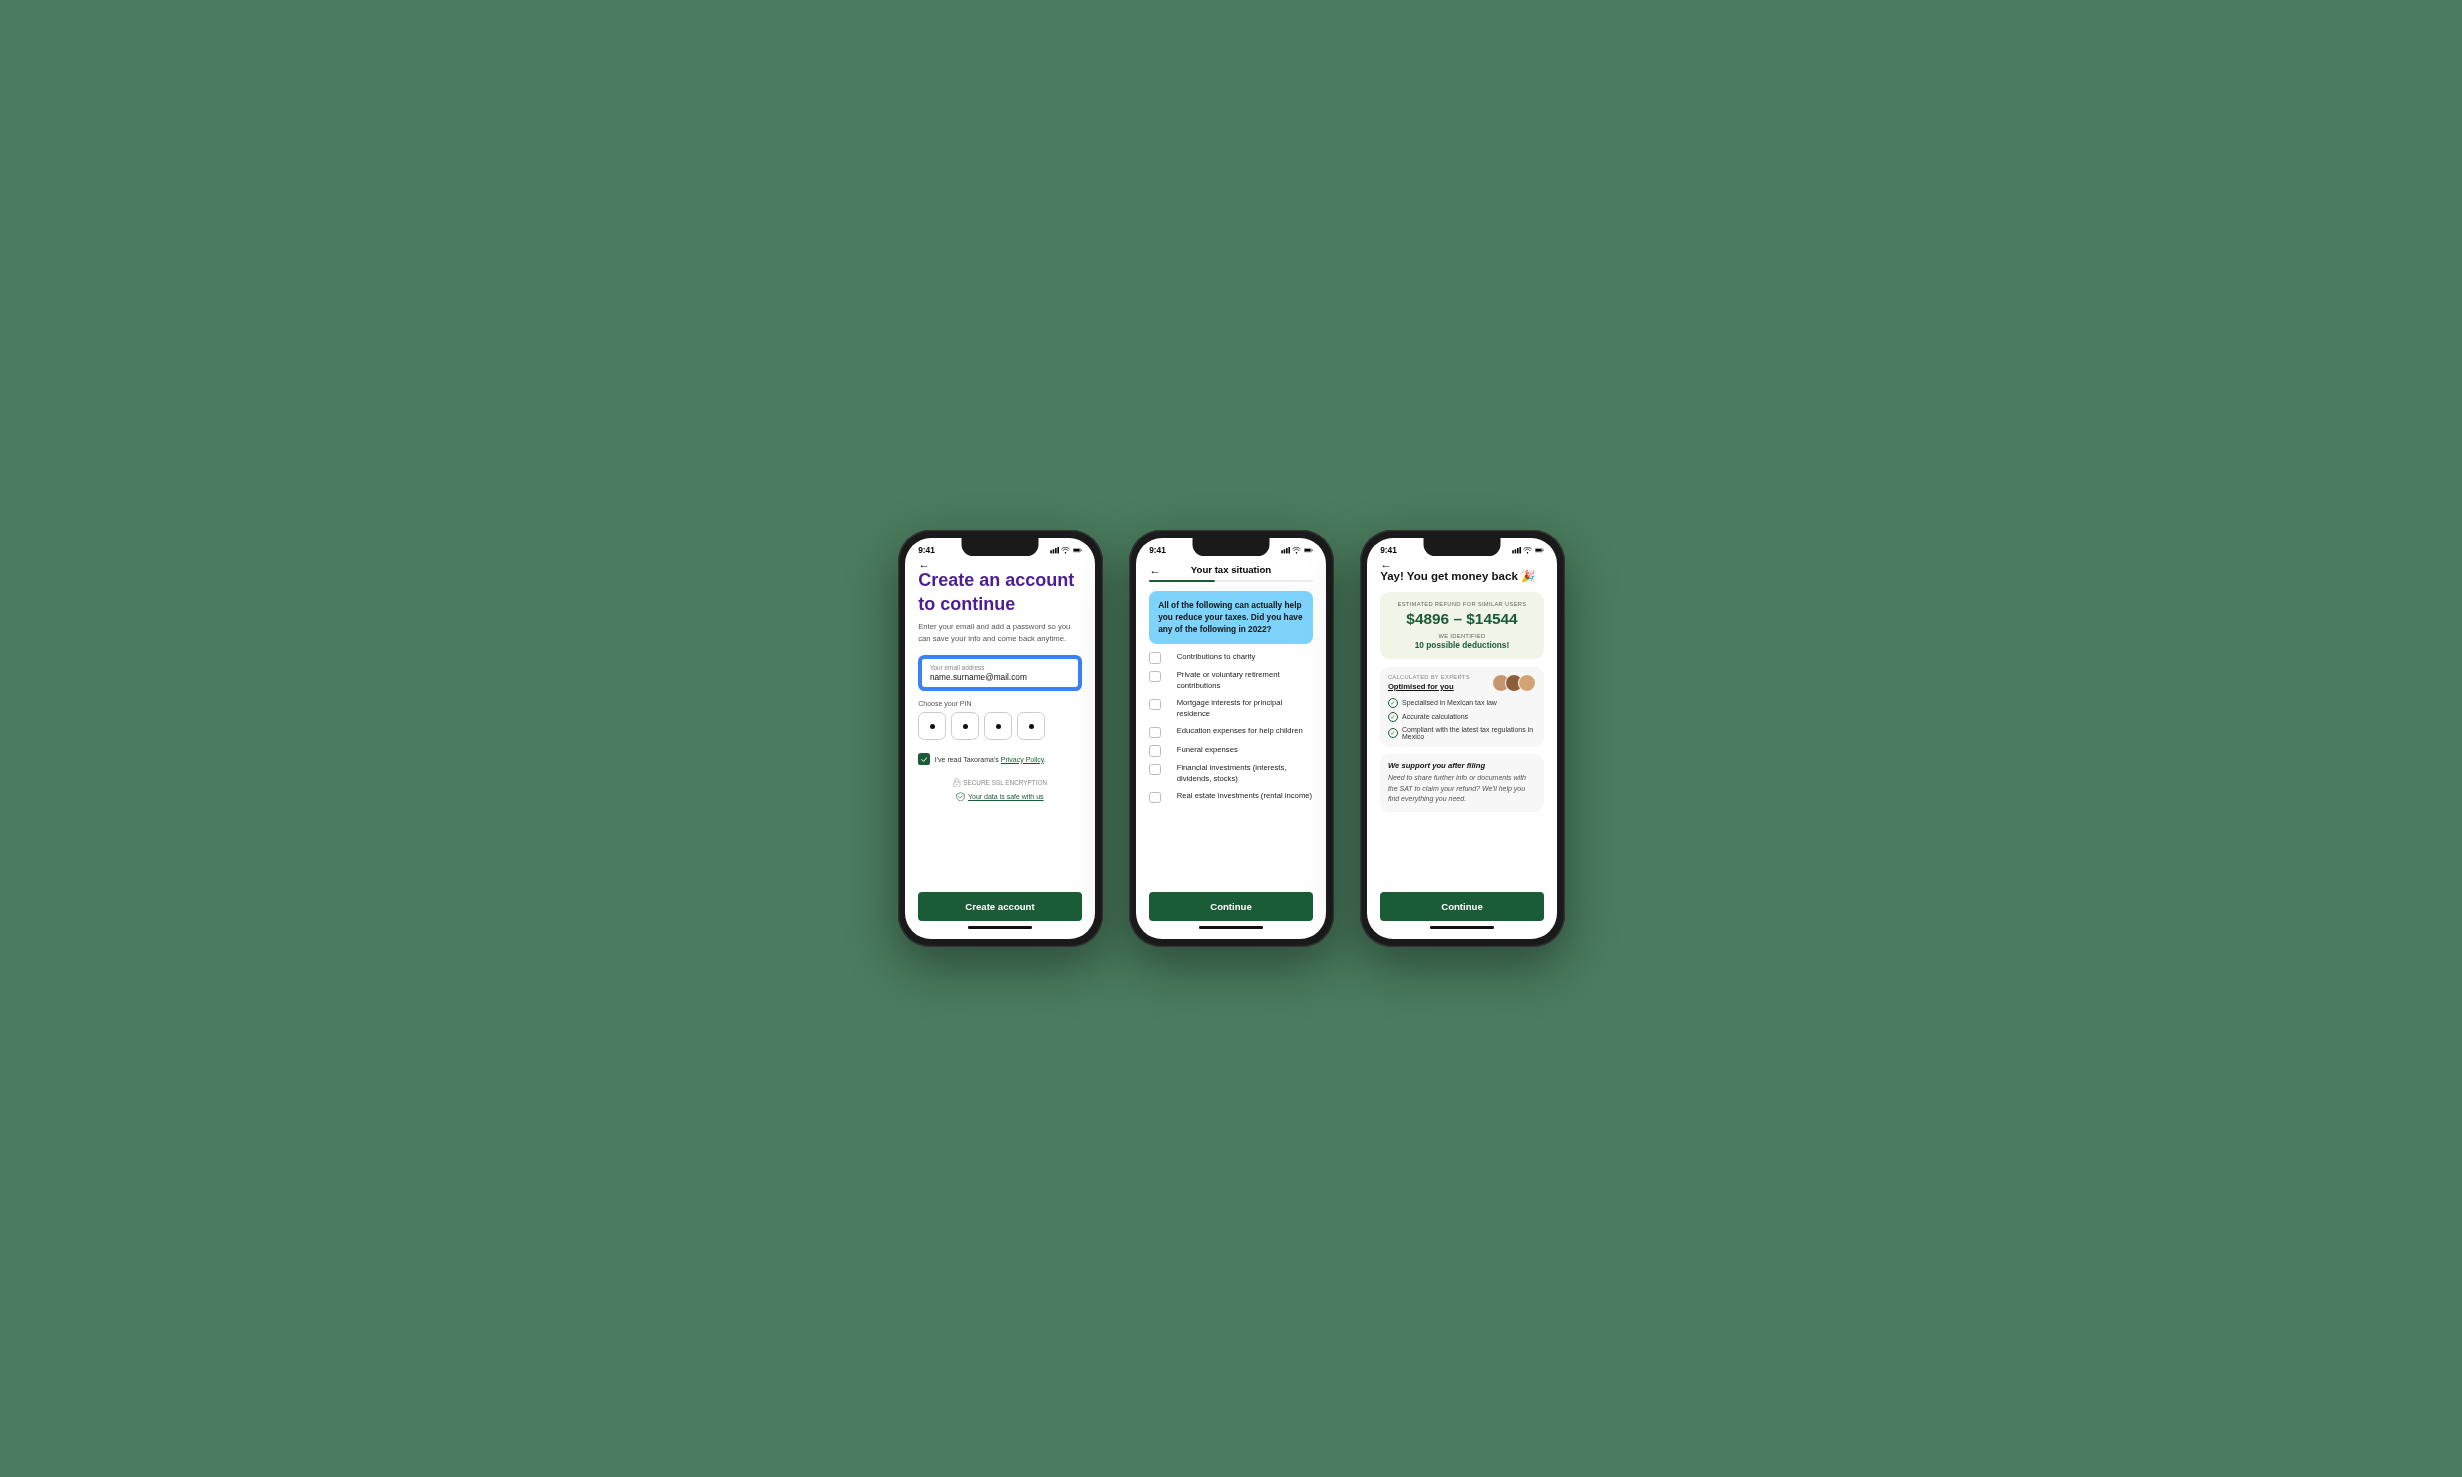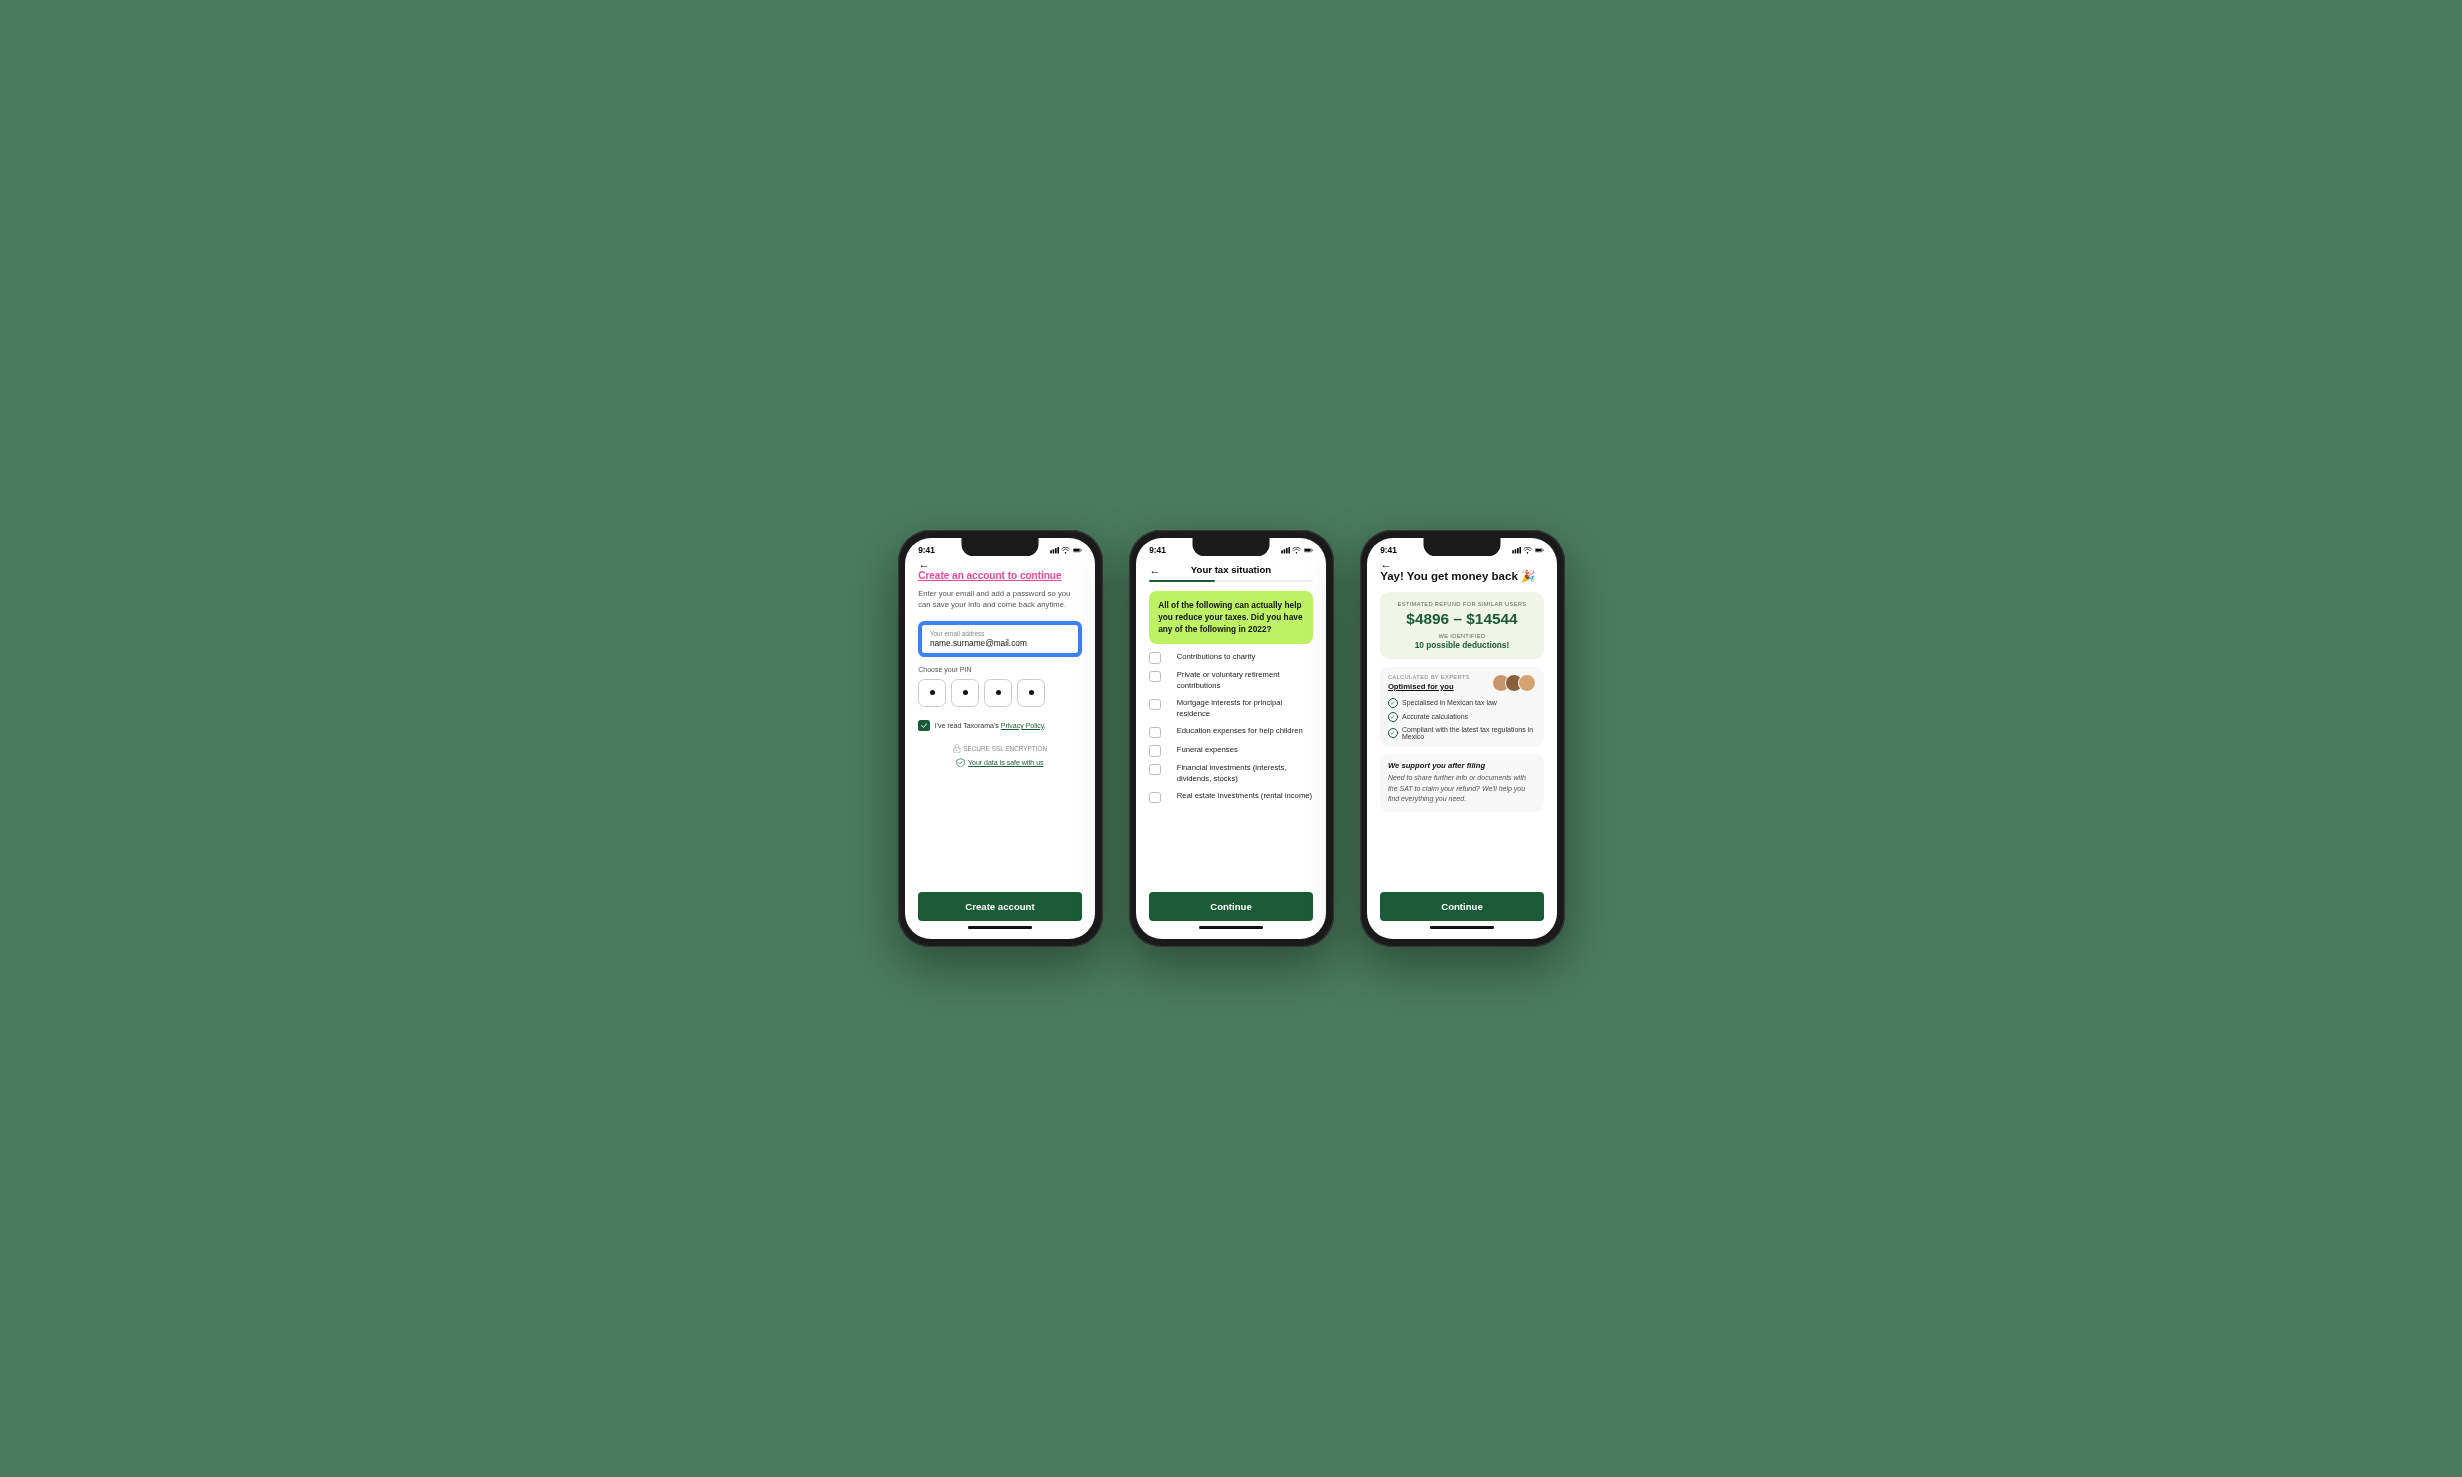--- a/index.html
+++ b/index.html
@@ -89,26 +89,25 @@
       color: #000;
       cursor: pointer;
     }
     .nav-title {
       font-size: 9.6px;
       font-weight: 600;
       color: #000;
     }
     
     .heading-lg {
-      font-size: 10px;
+      font-size: 18px;
       font-weight: 700;
-      color: #ec4899;
+      color: #4c1d95;
       margin-bottom: 5.1px;
       line-height: 1.3;
-      text-decoration: underline;
     }
     .subtext {
       font-size: 7.7px;
       color: #555;
       line-height: 1.5;
       margin-bottom: 10.3px;
     }
     .input-group {
       border: 4px solid #3b82f6;
       border-radius: 6.4px;
@@ -216,21 +215,21 @@
       border-radius: 1.3px;
       margin-bottom: 9px;
     }
     .progress-bar-fill {
       height: 100%;
       background: #1a5c36;
       border-radius: 1.3px;
       width: 40%;
     }
     .question-card {
-      background: #bef264;
+      background: #7dd3fc;
       border-radius: 7.7px;
       padding: 9px;
       margin-bottom: 7.7px;
     }
     .question-text {
       font-size: 8.3px;
       font-weight: 700;
       color: #111;
       line-height: 1.4;
     }

